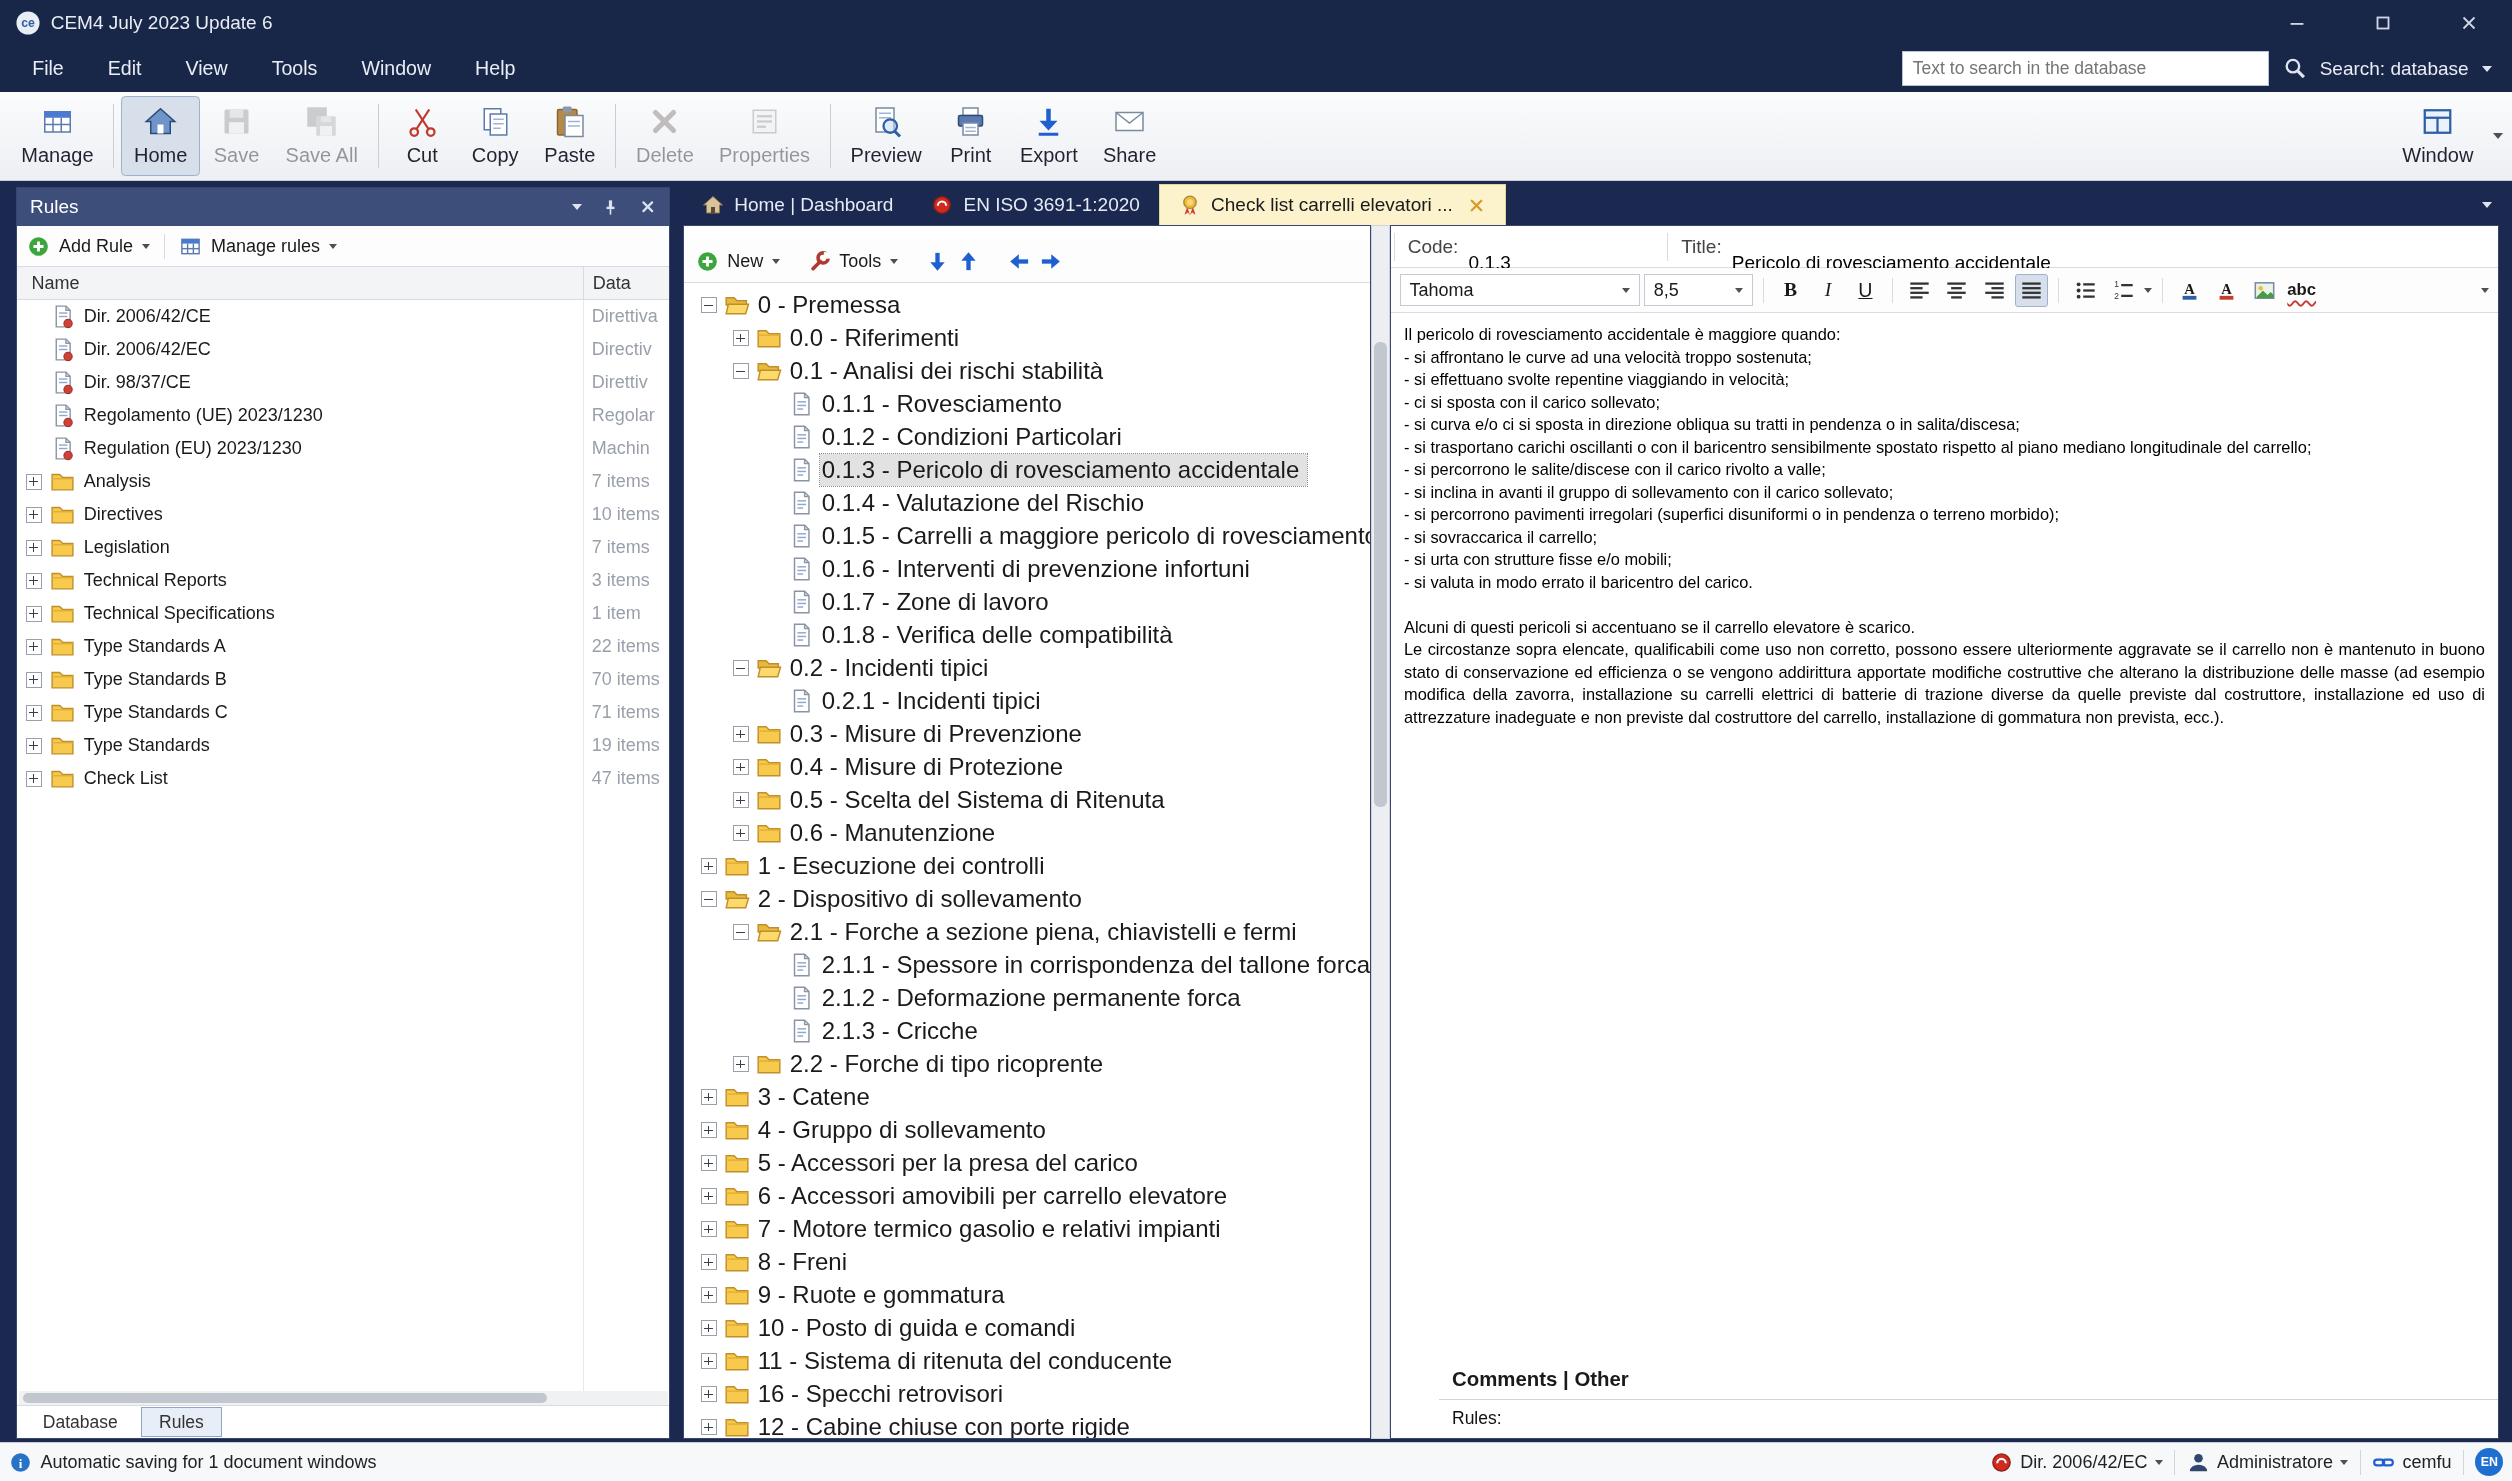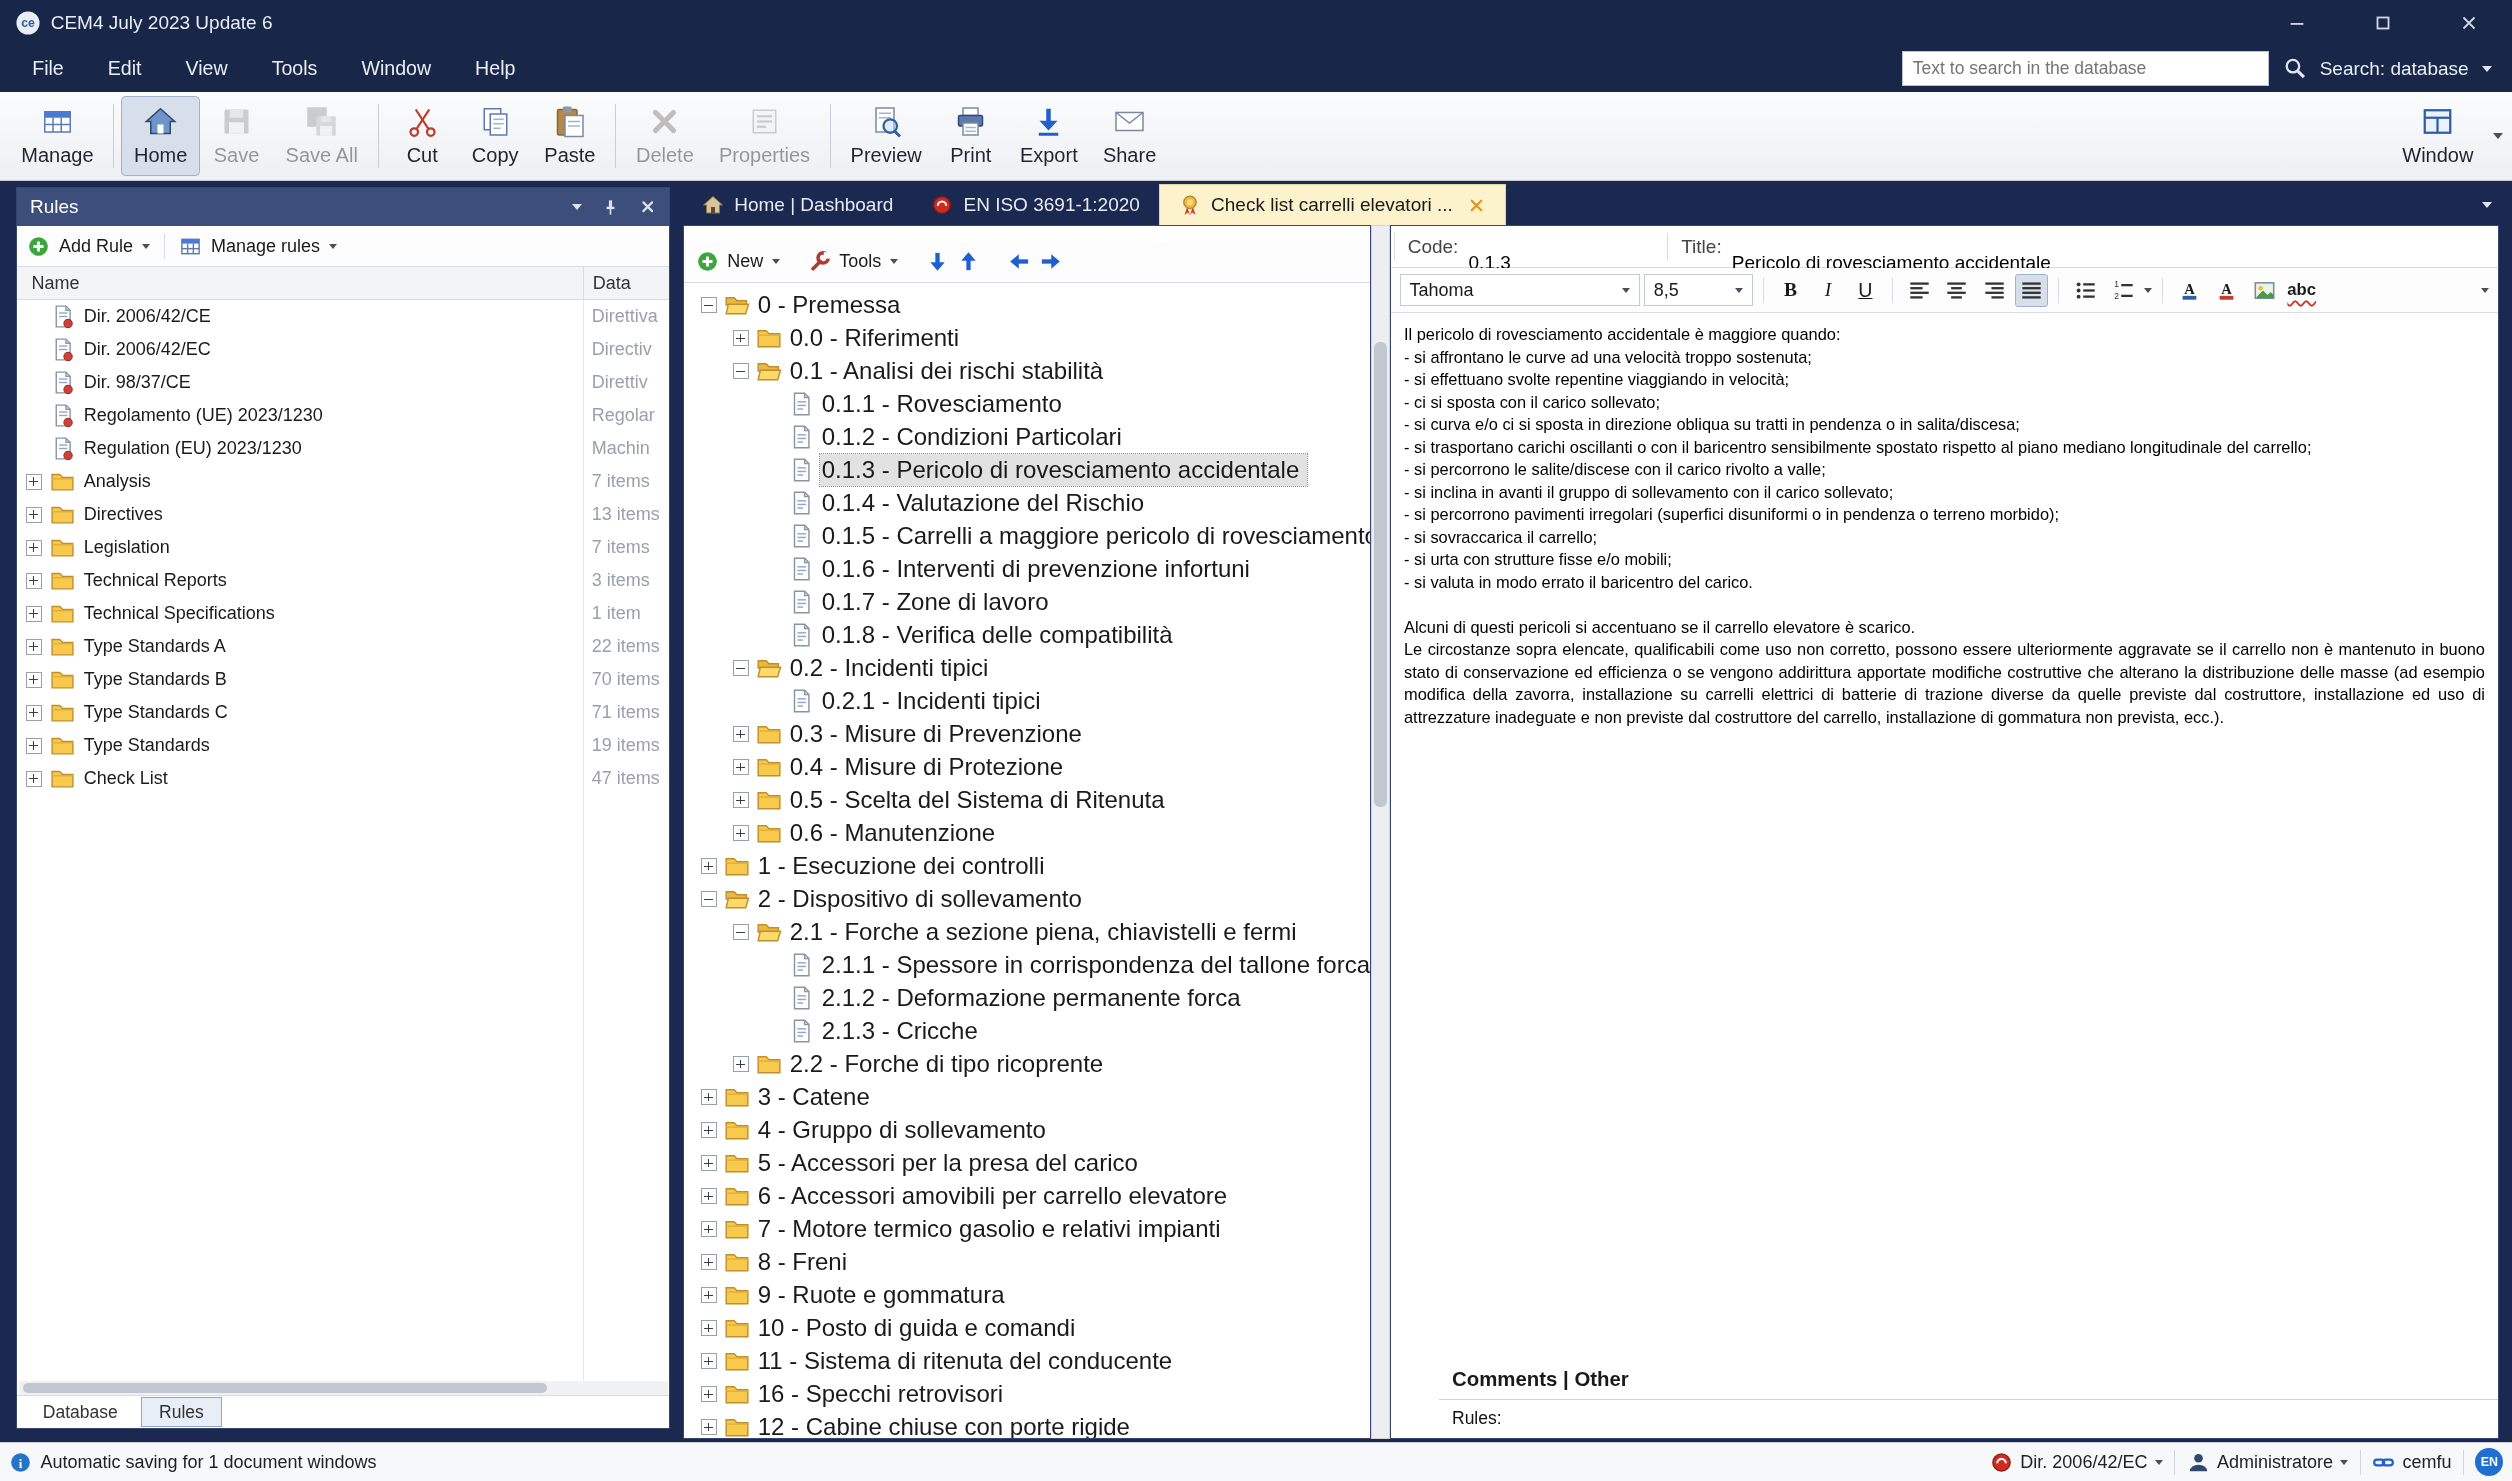--- a/index.html
+++ b/index.html
@@ -36,21 +36,21 @@
   .tb-btn.disabled{opacity:.45;filter:grayscale(.85);}
   .tb-icon svg{width:33px;height:33px;display:block;}
   .tb-label{font-size:20px;color:#1f2430;white-space:nowrap;}
   .tb-sep{width:0.7px;background:#c9cdd6;margin:7.3px 7.3px;}
   .toolbar-right{margin-left:auto;display:flex;align-items:center;gap:7.3px;}
 
   
   .main-bg{position:absolute;top:181px;left:0;right:0;bottom:39px;background:#1b2850;}
 
   
-  .rules-panel{position:absolute;left:16px;top:187px;width:654px;bottom:52px;background:#fff;border:0.7px solid #37466f;display:flex;flex-direction:column;}
+  .rules-panel{position:absolute;left:16px;top:187px;width:654px;bottom:42px;background:#fff;border:0.7px solid #37466f;display:flex;flex-direction:column;}
   .rules-header{height:38px;background:#3c4e79;color:#fff;display:flex;align-items:center;padding:0 13px;font-size:19px;flex:none;}
   .hdr-icons{margin-left:auto;display:flex;gap:19px;align-items:center;color:#dbe2f0;}
   .hdr-ico svg{width:19px;height:19px;display:block;}
   .hdr-x svg{width:17.5px;height:17.5px;display:block;color:#dbe2f0;}
   .rules-toolbar{height:41px;display:flex;align-items:center;gap:8.7px;padding:0 10.2px;border-bottom:0.7px solid #d8dbe2;font-size:18px;background:#fdfdfe;flex:none;}
   .rt-ico svg{width:23px;height:23px;display:block;}
   .vsep{width:0.7px;height:25px;background:#d8dbe2;display:inline-block;margin:0 5.8px;}
   .rules-colhead{height:33px;display:flex;background:#f3f4f6;border-bottom:0.7px solid #d8dbe2;font-size:18px;color:#333;align-items:center;flex:none;}
   .col-name{flex:1;padding-left:14.5px;}
   .col-data{width:86px;padding-left:8.7px;border-left:0.7px solid #d8dbe2;height:100%;display:flex;align-items:center;}
@@ -477,21 +477,21 @@
         <span class="rule-expander">
           <span class="expand-box plus"></span>
         </span>
         <span class="rule-icon">
           <svg viewBox="0 0 36 36">
             <path d="M3 8 h11 l4 4 h15 v18 H3 Z" fill="#f7c94d" stroke="#c08f2a" stroke-width="2"></path>
             <path d="M3 14 h30" stroke="#e2ae35" stroke-width="2"></path>
           </svg>
         </span>
         <span class="rule-name">Directives</span>
-        <span class="rule-data">13 items</span>
+        <span class="rule-data">10 items</span>
       </div>
       <div class="rule-row">
         <span class="rule-expander">
           <span class="expand-box plus"></span>
         </span>
         <span class="rule-icon">
           <svg viewBox="0 0 36 36">
             <path d="M3 8 h11 l4 4 h15 v18 H3 Z" fill="#f7c94d" stroke="#c08f2a" stroke-width="2"></path>
             <path d="M3 14 h30" stroke="#e2ae35" stroke-width="2"></path>
           </svg>

